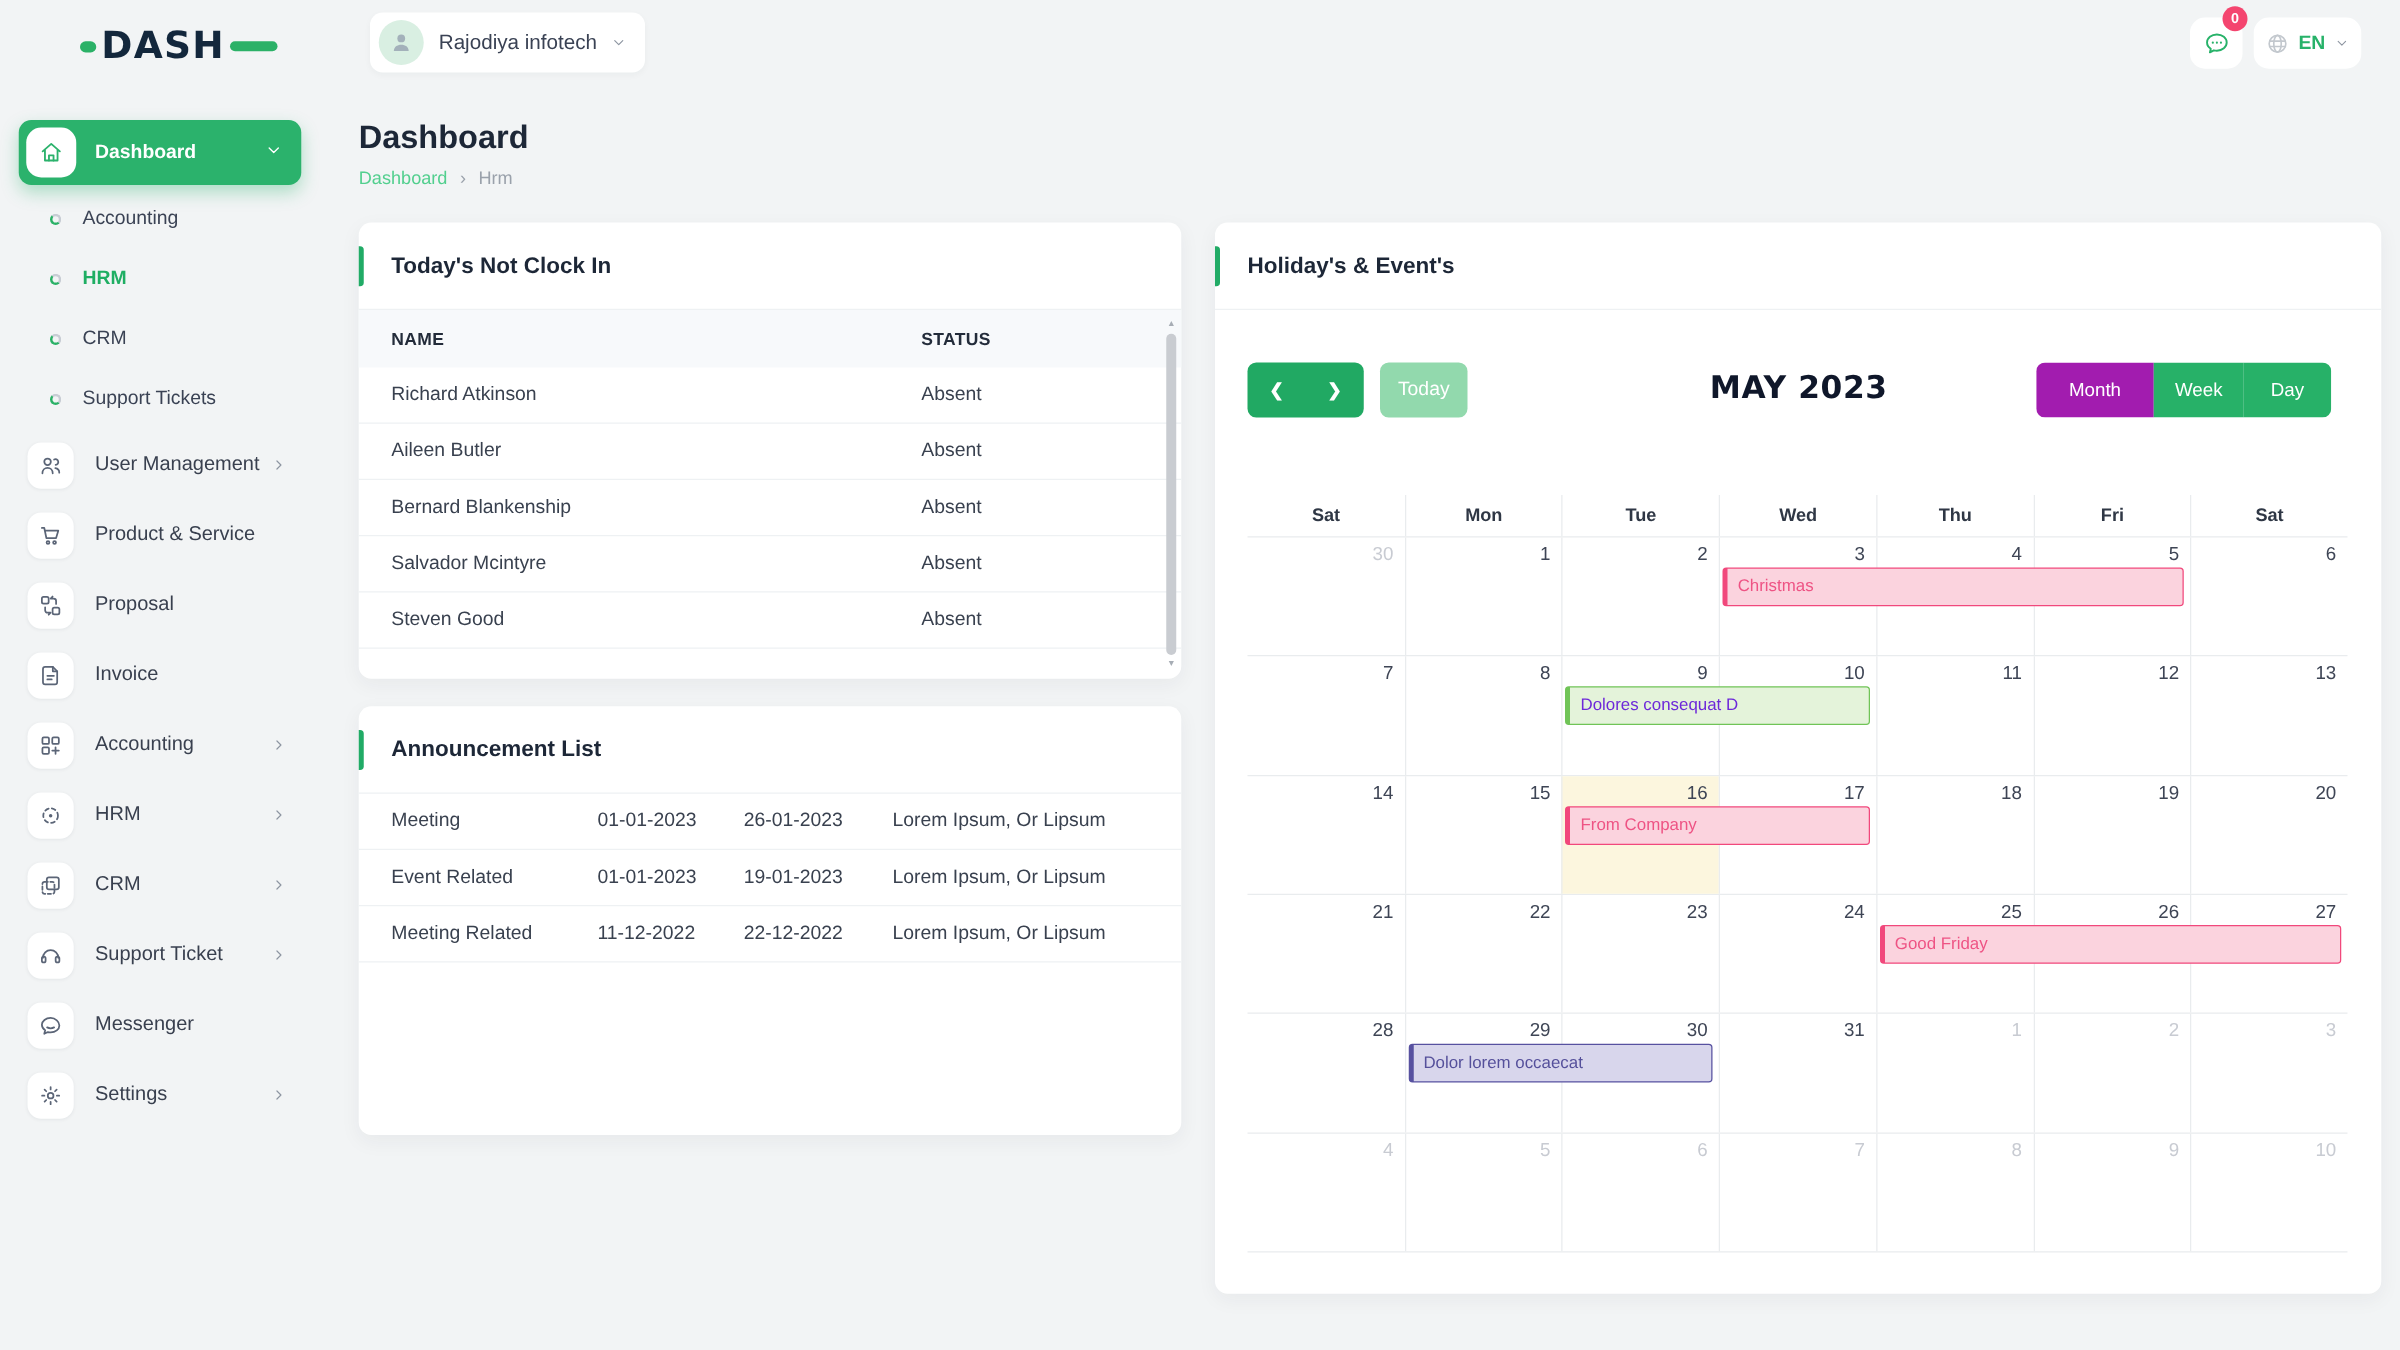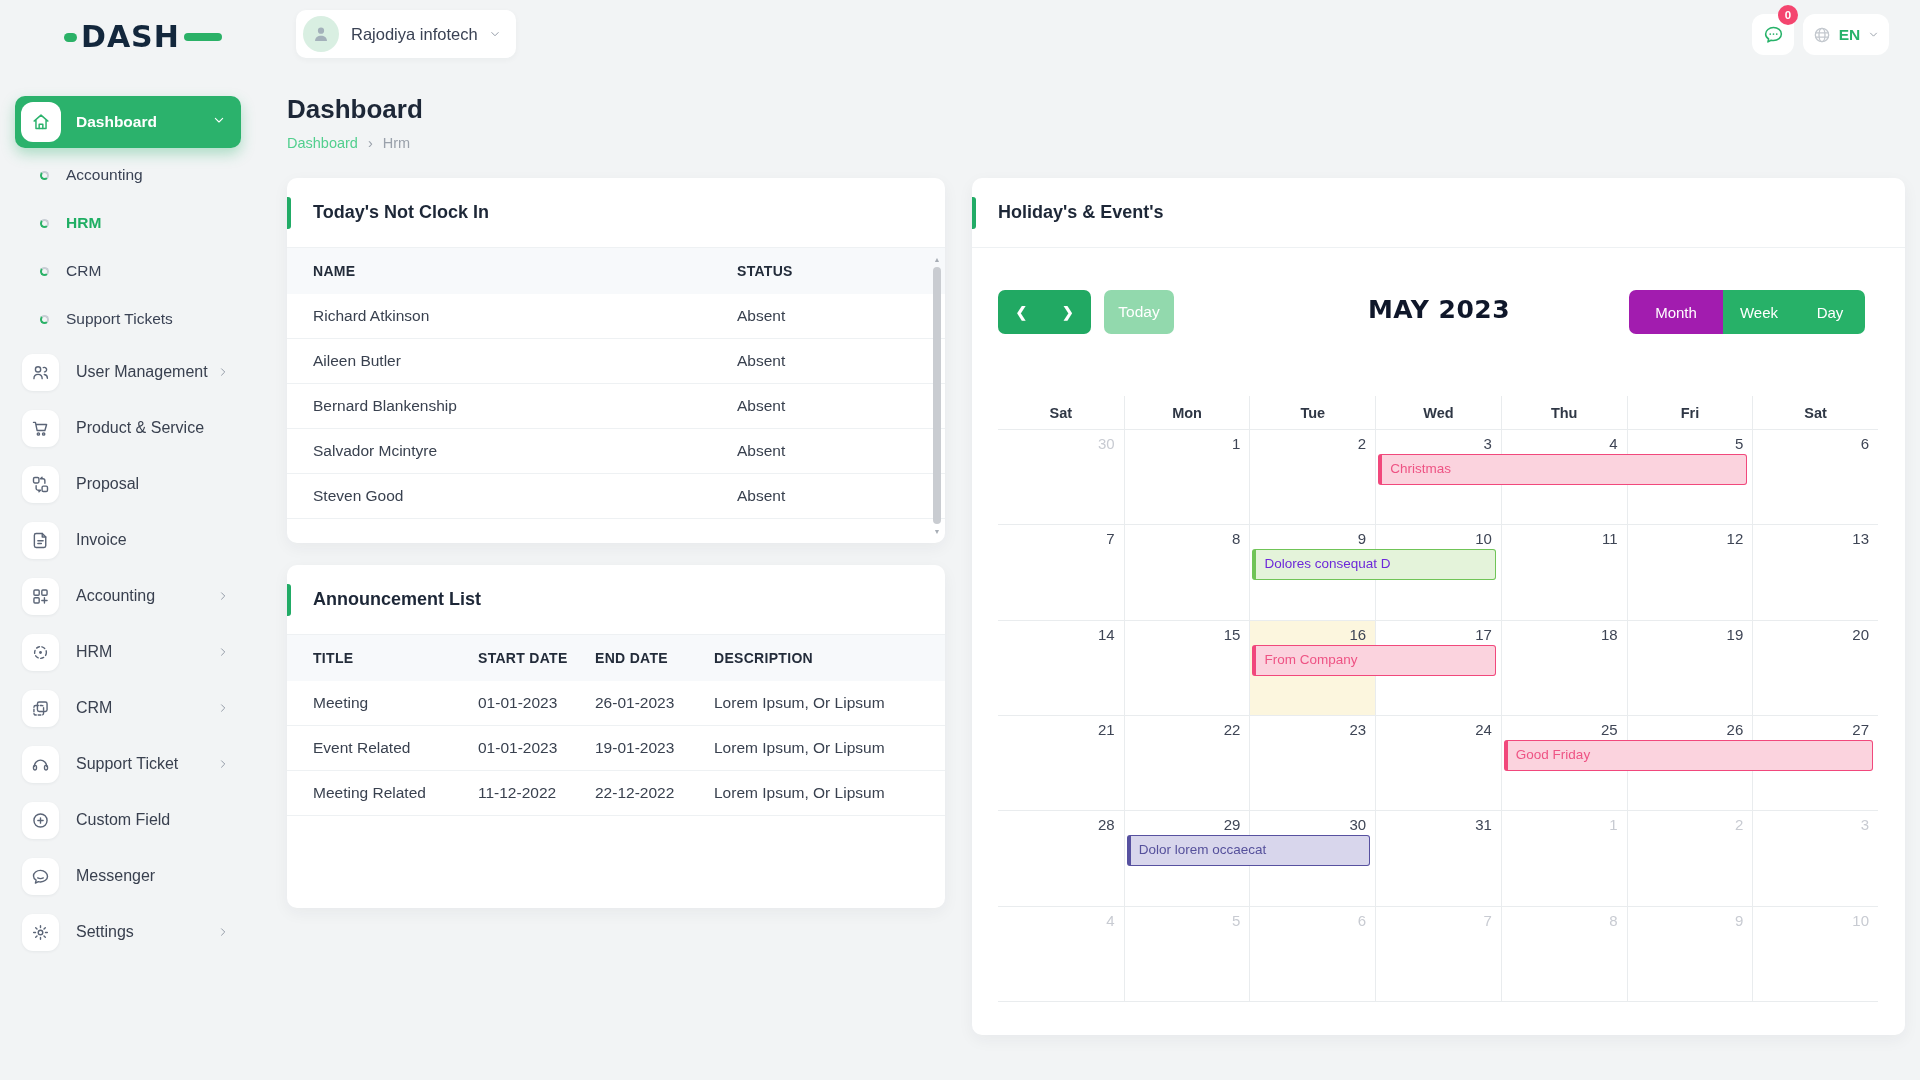--- a/index.html
+++ b/index.html
@@ -324,28 +324,20 @@
       <span class="nav-label">Support Ticket</span>
       <span class="nav-chev">
         <svg class="ico" width="14" height="14">
           <use href="#i-chev-right"></use>
         </svg>
       </span>
     </div>
     <div class="nav-item">
       <span class="nav-icon-box">
         <svg class="ico">
-          <use href="#i-plus-circle"></use>
-        </svg>
-      </span>
-      <span class="nav-label">Custom Field</span>
-    </div>
-    <div class="nav-item">
-      <span class="nav-icon-box">
-        <svg class="ico">
           <use href="#i-chat"></use>
         </svg>
       </span>
       <span class="nav-label">Messenger</span>
     </div>
     <div class="nav-item">
       <span class="nav-icon-box">
         <svg class="ico">
           <use href="#i-gear"></use>
         </svg>
@@ -439,26 +431,20 @@
     <span class="vthumb"></span>
     <span class="varrow down">▼</span>
   </div>
 </div>
 
 <div class="card" id="card-announce">
   <div class="card-head">
     <span class="accent"></span>
     <span class="card-title">Announcement List</span>
   </div>
-  <div class="thead" id="announce-head">
-      <span class="tcell" style="width: 165px;">TITLE</span>
-      <span class="tcell" style="width: 117px;">START DATE</span>
-      <span class="tcell" style="width: 119px;">END DATE</span>
-      <span class="tcell" style="flex: 1 1 0%;">DESCRIPTION</span>
-    </div>
   <div id="announce-body">
       <div class="trow">
         <span class="tcell" style="width: 165px;">Meeting</span>
         <span class="tcell" style="width: 117px;">01-01-2023</span>
         <span class="tcell" style="width: 119px;">26-01-2023</span>
         <span class="tcell" style="flex: 1 1 0%;">Lorem Ipsum, Or Lipsum</span>
       </div>
       <div class="trow">
         <span class="tcell" style="width: 165px;">Event Related</span>
         <span class="tcell" style="width: 117px;">01-01-2023</span>

